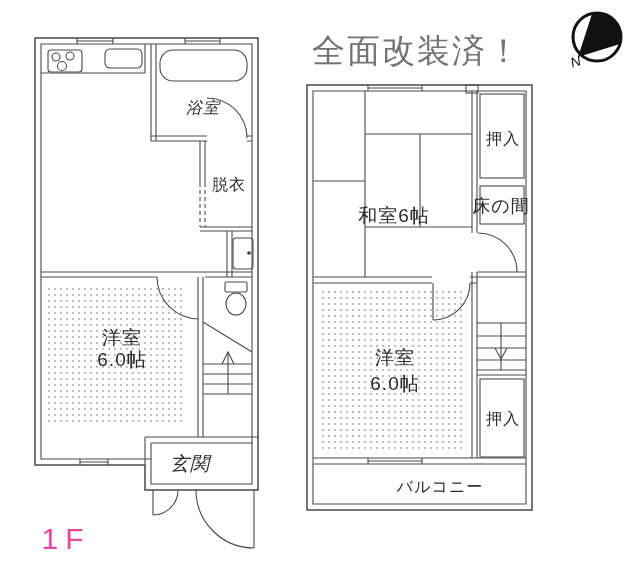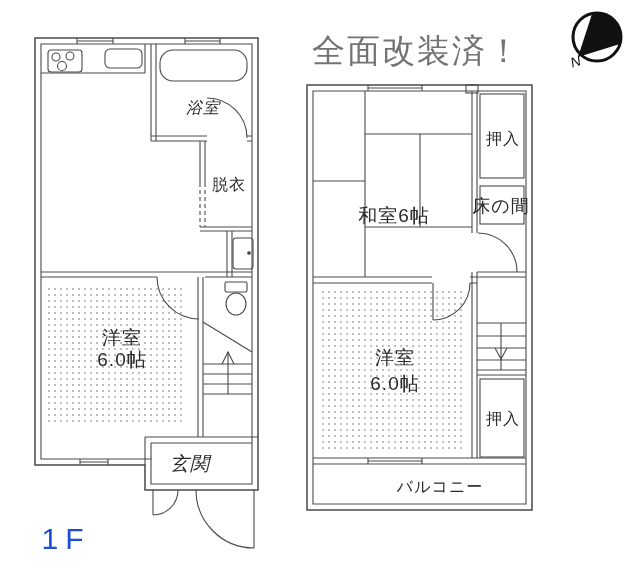--- a/index.html
+++ b/index.html
@@ -10,21 +10,21 @@
   .stage svg{position:absolute;left:0;top:0;}
   .lbl{
     position:absolute;transform:translate(-50%,-50%);
     white-space:nowrap;line-height:1;color:#2a2a2a;letter-spacing:1px;
   }
   .banner{font-size:33px;letter-spacing:2px;color:#737373;}
   .room-lg{font-size:21px;}
   .room-md{font-size:19px;}
   .room-sm{font-size:16px;}
   .room-xs{font-size:18px;}
-  .floor-tag{font-size:30px;letter-spacing:7px;color:#1d4ed8;}
+  .floor-tag{font-size:30px;letter-spacing:7px;color:#ec4899;}
   .stipple{
     position:absolute;
     background-image:radial-gradient(circle,#b9c0c6 0.9px,transparent 1.1px);
     background-size:6px 6px;
   }
   .plan-line{stroke:#4a4a4a;fill:none;}
 </style>
 </head>
 <body>
 

